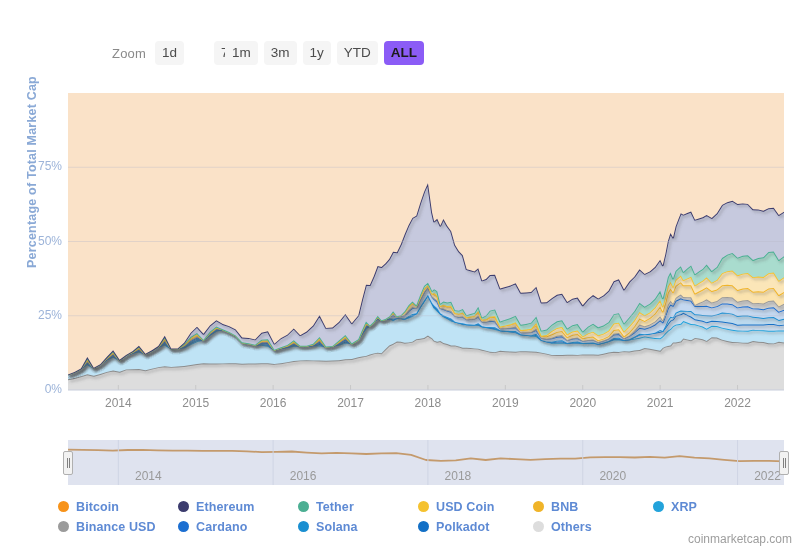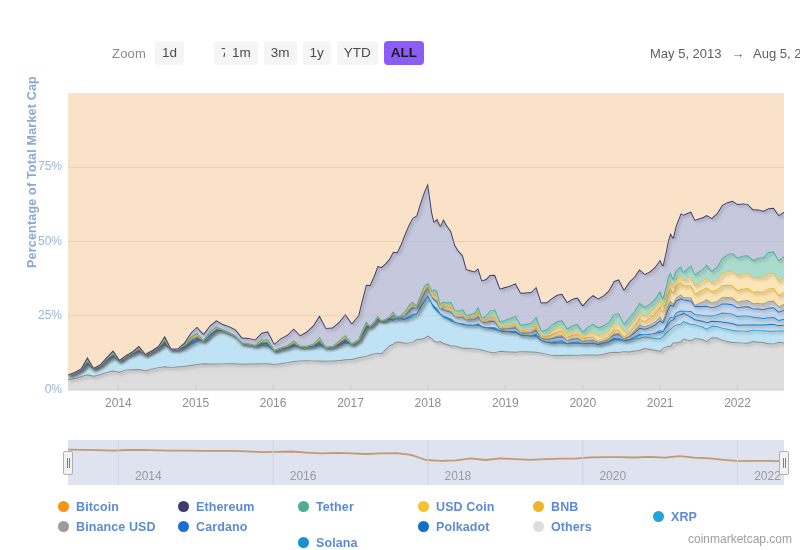--- a/index.html
+++ b/index.html
@@ -179,25 +179,20 @@
     <div id="zoom-label">Zoom</div>
     <div id="zoom-buttons">
         <div class="zoom-btn" style="left: 155px;">1d</div>
         <div class="zoom-btn" style="left: 190.031px; margin-left: 24px;">7d</div>
         <div class="zoom-btn" style="left: 225.062px;">1m</div>
         <div class="zoom-btn" style="left: 263.828px;">3m</div>
         <div class="zoom-btn" style="left: 302.594px; text-align: center;">1y</div>
         <div class="zoom-btn" style="left: 336.859px;">YTD</div>
         <div class="zoom-btn selected" style="left: 383.859px;">ALL</div>
       </div>
-    <div id="daterange">
-      <span>May 5, 2013</span>
-      <span class="arrow">→</span>
-      <span>Aug 5, 2</span>
-    </div>
   </div>
 
   <div id="plot-wrap">
     <div id="ytitle">Percentage of Total Market Cap</div>
     <div id="ylabels">
         <div class="ylab" style="top: 382px;">0%</div>
         <div class="ylab" style="top: 307.75px;">25%</div>
         <div class="ylab" style="top: 233.5px;">50%</div>
         <div class="ylab" style="top: 159.25px;">75%</div>
       </div>
@@ -297,33 +292,33 @@
         <span class="legend-text">Tether</span>
       </div>
       <div class="legend-item" style="left: 418px; top: 0px;">
         <span class="legend-dot" style="background: rgb(245, 194, 48);"></span>
         <span class="legend-text">USD Coin</span>
       </div>
       <div class="legend-item" style="left: 533px; top: 0px;">
         <span class="legend-dot" style="background: rgb(240, 180, 41);"></span>
         <span class="legend-text">BNB</span>
       </div>
-      <div class="legend-item" style="left: 653px; top: 0px; margin-top: 10px;">
+      <div class="legend-item" style="left: 653px; top: 0px;">
         <span class="legend-dot" style="background: rgb(35, 163, 219);"></span>
         <span class="legend-text">XRP</span>
       </div>
       <div class="legend-item" style="left: 58px; top: 20px;">
         <span class="legend-dot" style="background: rgb(155, 155, 155);"></span>
         <span class="legend-text">Binance USD</span>
       </div>
       <div class="legend-item" style="left: 178px; top: 20px;">
         <span class="legend-dot" style="background: rgb(28, 111, 209);"></span>
         <span class="legend-text">Cardano</span>
       </div>
-      <div class="legend-item" style="left: 298px; top: 36px;">
+      <div class="legend-item" style="left: 298px; top: 20px;">
         <span class="legend-dot" style="background: rgb(26, 143, 209);"></span>
         <span class="legend-text">Solana</span>
       </div>
       <div class="legend-item" style="left: 418px; top: 20px;">
         <span class="legend-dot" style="background: rgb(19, 112, 198);"></span>
         <span class="legend-text">Polkadot</span>
       </div>
       <div class="legend-item" style="left: 533px; top: 20px; text-align: right;">
         <span class="legend-dot" style="background: rgb(221, 221, 221);"></span>
         <span class="legend-text">Others</span>

